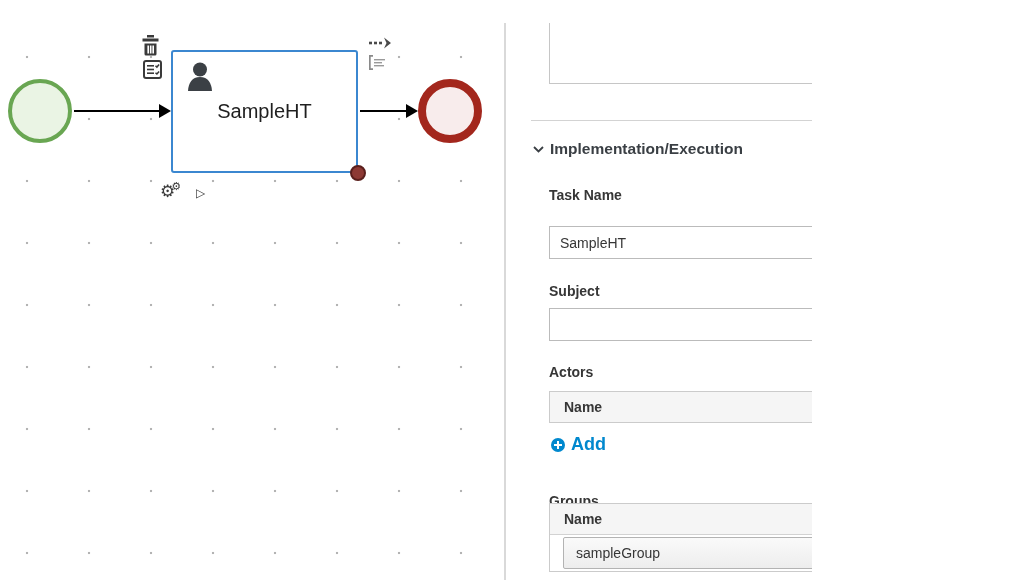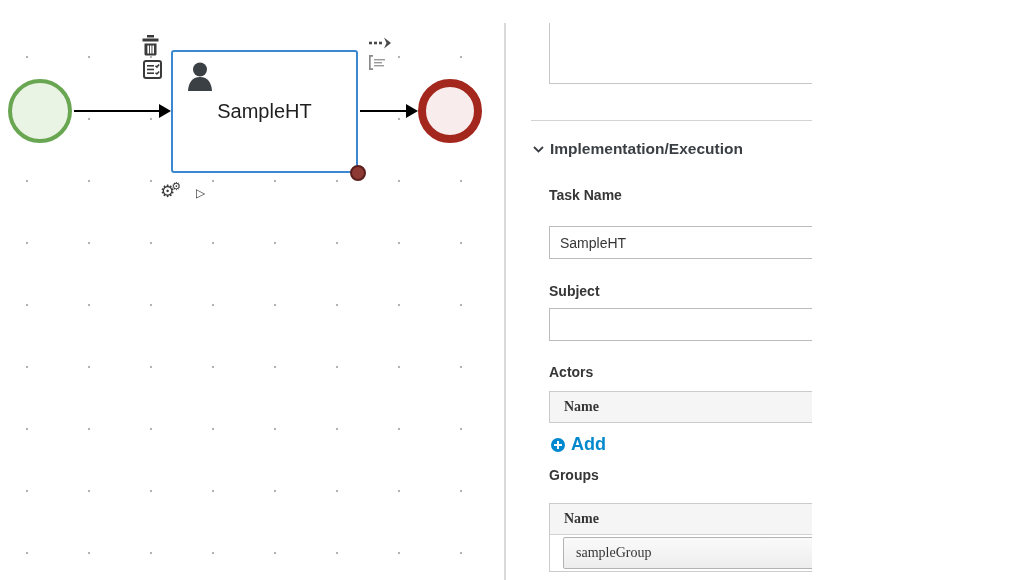--- a/index.html
+++ b/index.html
@@ -64,21 +64,21 @@
   .section-header { position:absolute; left:533px; top:117px; display:flex; align-items:center; gap:6px; cursor:pointer; }
   .section-title { font-size:15.5px; font-weight:600; color:#3a3f44; }
 
   .field-label { position:absolute; left:549px; font-size:14px; font-weight:700; color:#363636; }
   .text-input {
     position:absolute; left:549px; width:459px; height:33px;
     border:1px solid #bbbbbb; background:#fff; padding:0 10px;
     font-family:"Liberation Sans", sans-serif; font-size:14px; color:#363636; outline:none;
   }
 
-  .data-table { position:absolute; left:549px; width:459px; border:1px solid #cbcbcb; background:#fff;font-family:Liberation Serif, serif; }
+  .data-table { position:absolute; left:549px; width:459px; border:1px solid #cbcbcb; background:#fff; }
   .table-header { display:flex; background:#f5f5f5; height:30px; align-items:center; }
   .th-name { flex:1; padding-left:14px; font-size:14px; font-weight:600; color:#363636; }
   .th-actions { height:100%; border-left:1px solid #d2d2d2; }
   .actors-actions-col { width:26px; }
   .groups-actions-col { width:55px; }
   .table-row { display:flex; height:37px; border-top:1px solid #d2d2d2; background:#fff; align-items:center; }
   .row-cell-name { flex:1; display:flex; align-items:center; padding-left:13px; height:100%; }
   .row-cell-actions { width:55px; height:100%; border-left:1px solid #d2d2d2; display:flex; align-items:center; justify-content:center; }
 
   .select-box {
@@ -203,21 +203,21 @@
     <div class="table-header">
       <div class="th-name">Name</div>
       <div class="th-actions actors-actions-col"></div>
     </div>
   </div>
   <div class="add-link" style="top:411px;">
     <span class="plus-badge"></span>
     <span class="add-text">Add</span>
   </div>
 
-  <div class="field-label" style="top:444px;">Groups</div>
+  <div class="field-label" style="top:470px;">Groups</div>
   <div class="data-table" style="top:480px;">
     <div class="table-header">
       <div class="th-name">Name</div>
       <div class="th-actions groups-actions-col"></div>
     </div>
     <div class="table-row">
       <div class="row-cell-name">
         <div class="select-box">
           <span class="select-text">sampleGroup</span>
           <span style="line-height:0;">

